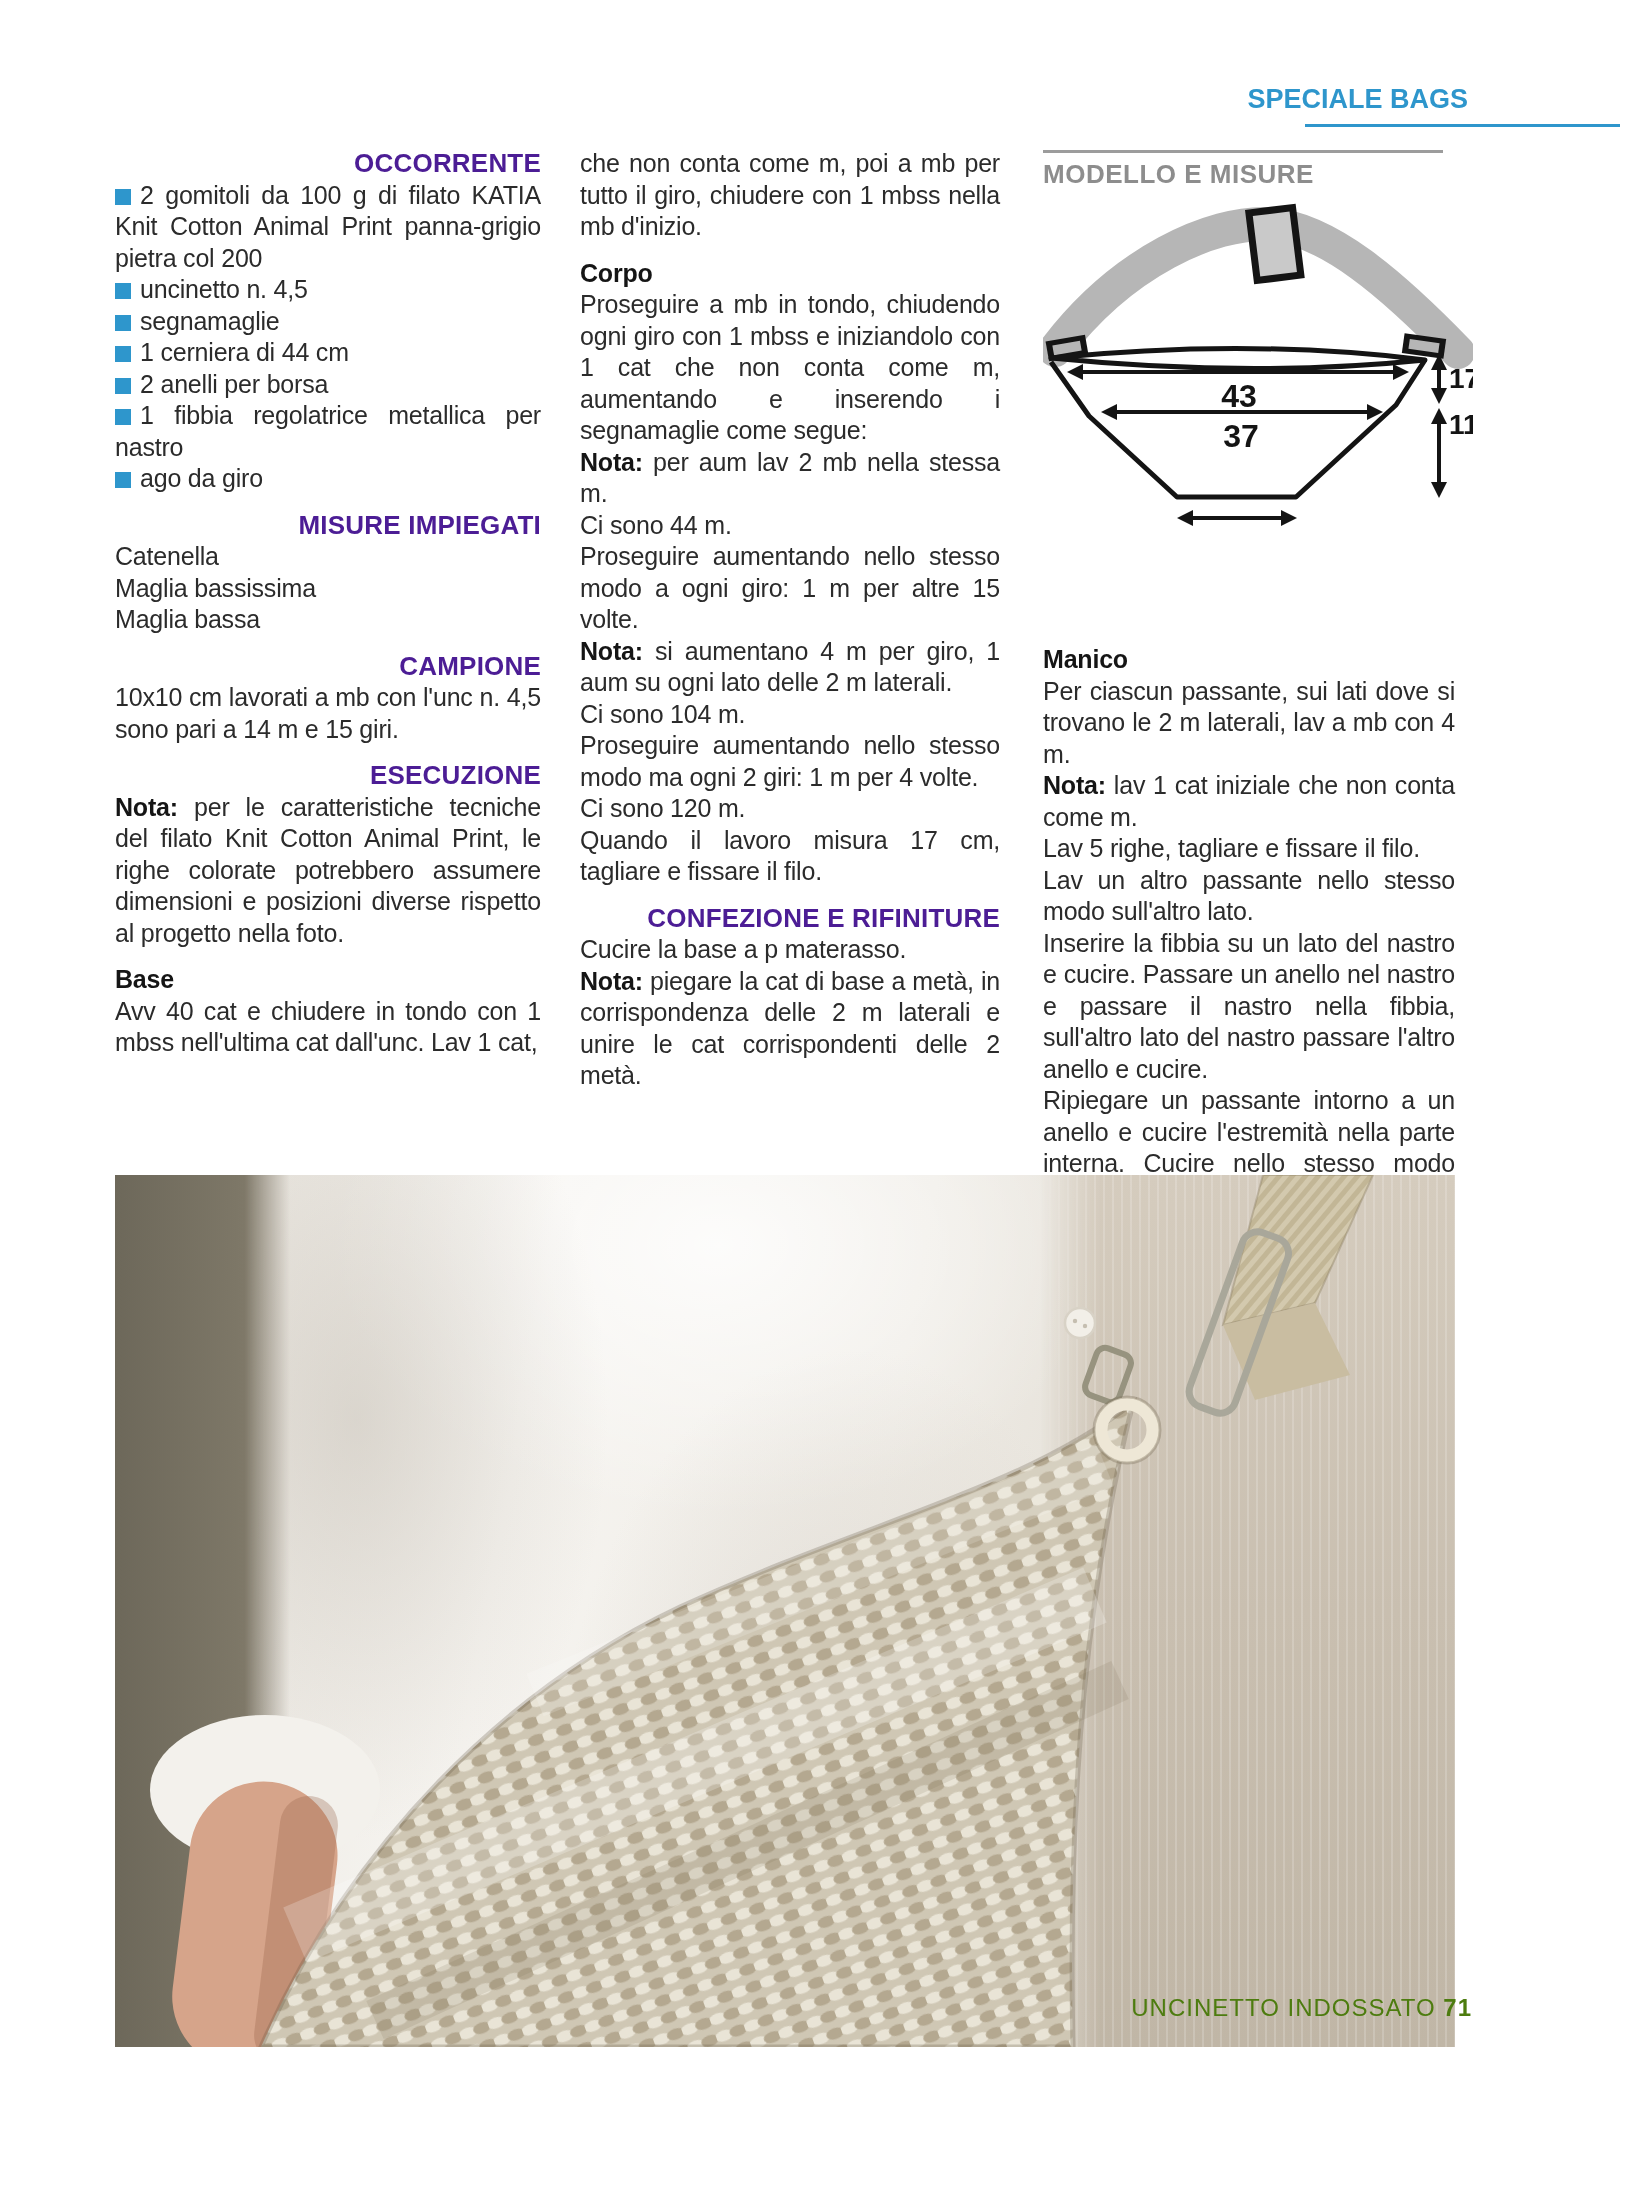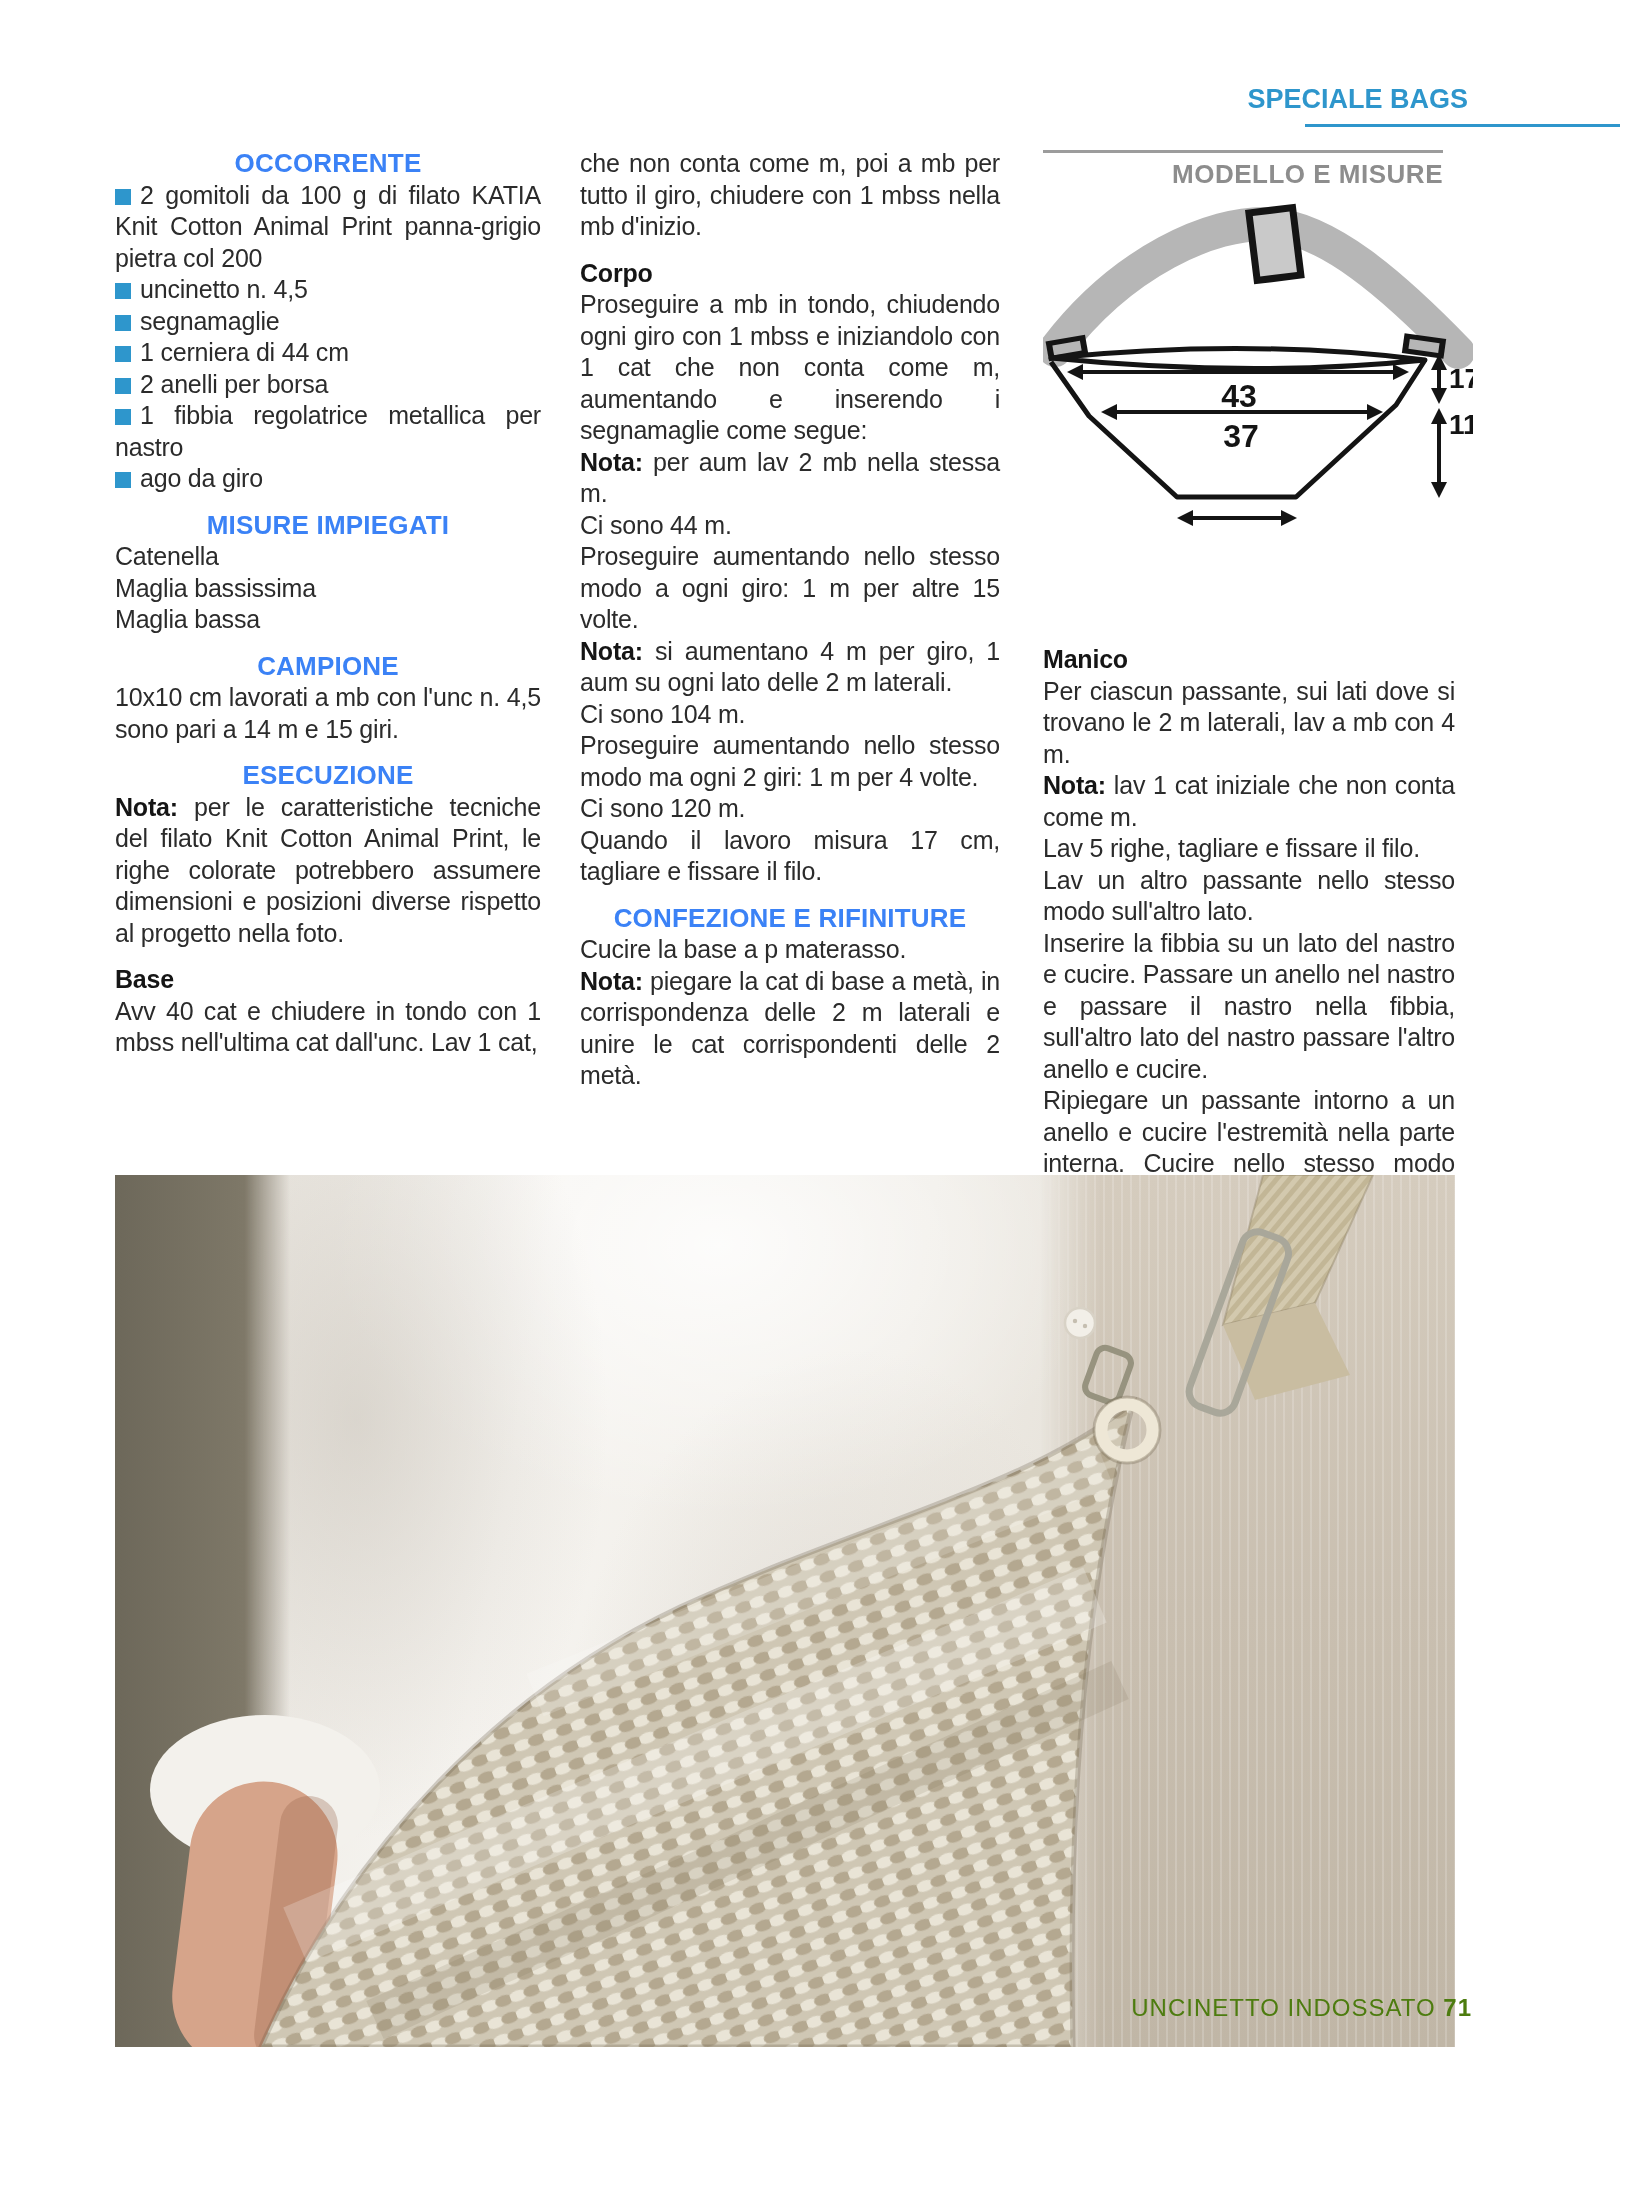--- a/index.html
+++ b/index.html
@@ -6,27 +6,27 @@
   .page{position:relative;width:1625px;height:2205px;background:#fff;overflow:hidden;
         font-family:"Liberation Sans",sans-serif;color:#2b2b2b;}
   
   .kicker-wrap{position:absolute;left:1100px;top:84px;width:520px;}
   .kicker{font-size:27px;font-weight:700;color:#2e96cc;text-align:right;padding-right:152px;letter-spacing:0px;}
   .kicker-rule{margin-top:9px;height:3px;background:#2e96cc;width:315px;margin-left:auto;}
   
   .col{position:absolute;font-size:25px;line-height:31.5px;text-align:justify;letter-spacing:-0.2px;}
   .col p{margin:0;}
   .sect{margin-bottom:15px;}
-  .h-blue{color:#3b82f6;font-weight:700;font-size:26px;letter-spacing:0.2px;text-align:center;}
+  .h-blue{color:#4c1d95;font-weight:700;font-size:26px;letter-spacing:0.2px;text-align:right;}
   .h-bold{font-weight:700;color:#151515;}
   .bullet{display:inline-block;width:16px;height:16px;background:#2e96cc;margin-right:9px;vertical-align:-1px;}
   
   .diagram{position:absolute;left:1043px;top:150px;width:412px;}
   .diag-rule{height:3px;background:#9c9c9c;width:400px;}
-  .diag-title{margin-top:6px;width:400px;text-align:right;font-weight:700;font-size:26px;color:#8d8d8d;letter-spacing:0.5px;}
+  .diag-title{margin-top:6px;width:400px;text-align:left;font-weight:700;font-size:26px;color:#8d8d8d;letter-spacing:0.5px;}
   .diag-svg{margin-top:10px;display:block;}
   
   .folio{position:absolute;right:153px;top:1994px;font-size:24px;letter-spacing:1px;color:#4d7c0f;}
   .folio b{font-weight:700;}
   
   .photo{position:absolute;left:115px;top:1175px;width:1340px;height:872px;overflow:hidden;background:#f3f1ec;}
   .ph-shirt{position:absolute;inset:0;
     background:
       radial-gradient(420px 700px at 18% 28%, rgba(190,183,172,0.45), transparent 60%),
       radial-gradient(500px 800px at 55% 75%, rgba(205,198,188,0.55), transparent 60%),

